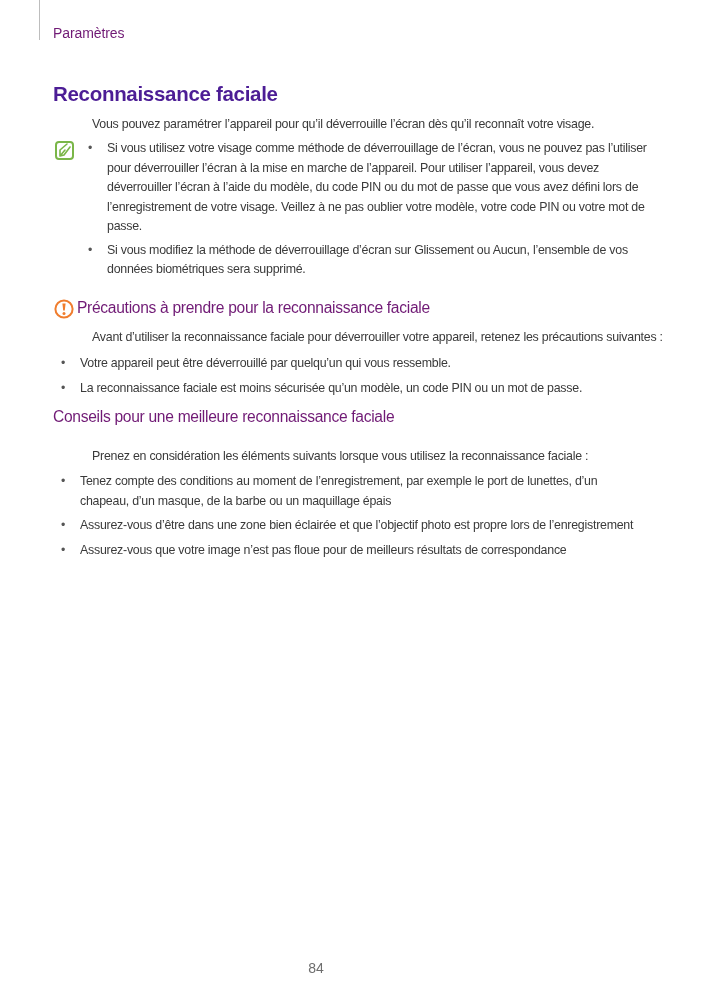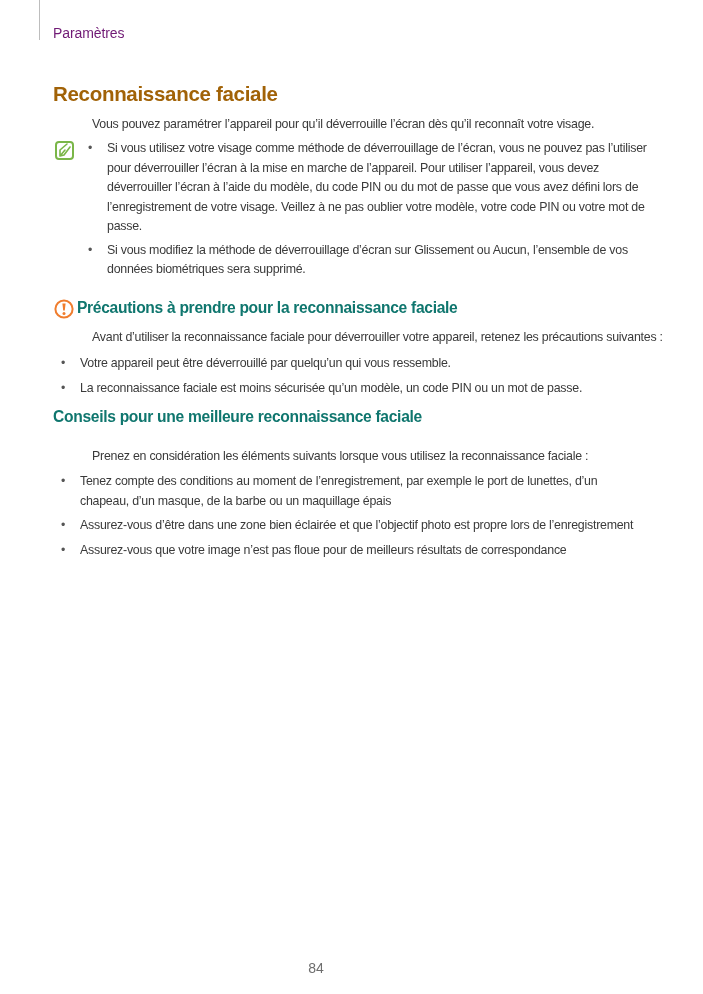--- a/index.html
+++ b/index.html
@@ -1,28 +1,28 @@
 <!DOCTYPE html>
 <html><head>
 <meta charset="utf-8">
 <style>
   html, body { margin: 0; padding: 0; background: #ffffff; }
   body { width: 703px; height: 994px; position: relative; overflow: hidden;
          font-family: "Liberation Sans", "DejaVu Sans", sans-serif; color: #3a3a3a; }
   .margin-line { position: absolute; left: 39px; top: 0; width: 1px; height: 40px; background: #bdbdbd; }
   .header { position: absolute; left: 53px; top: 25px; font-size: 14px; color: #701a75; letter-spacing: -0.1px; }
-  .title { position: absolute; left: 53px; top: 82px; font-size: 20.5px; font-weight: bold; color: #a16207; letter-spacing: -0.3px; }
+  .title { position: absolute; left: 53px; top: 82px; font-size: 20.5px; font-weight: bold; color: #4c1d95; letter-spacing: -0.3px; }
   .p { position: absolute; font-size: 12.4px; line-height: 19.5px; color: #3a3a3a; letter-spacing: -0.25px; margin-left: 39px; }
   .intro { left: 53px; top: 115px; }
   .note-icon { position: absolute; left: 55px; top: 141px; width: 19px; height: 19px; }
   .note-list { position: absolute; left: 84px; top: 139px; width: 580px; margin: 0; padding: 0; list-style: none; }
   .note-list li { position: relative; padding-left: 23px; font-size: 12.4px; line-height: 19.5px; margin-bottom: 4px; letter-spacing: -0.25px; }
   .bullet { position: absolute; left: 4px; top: 0; color: #555; }
   .warn-icon { position: absolute; left: 54px; top: 299px; width: 20px; height: 20px; }
-  .h2 { position: absolute; font-size: 15.6px; font-weight: bold; color: #0f766e; letter-spacing: -0.3px; }
+  .h2 { position: absolute; font-size: 15.6px; font-weight: normal; color: #701a75; letter-spacing: -0.3px; }
   .h2.warn { left: 77px; top: 299px; }
   .h2.tips { left: 53px; top: 408px; }
   .precaution-intro { left: 53px; top: 328px; }
   .list { position: absolute; left: 57px; margin: 0; padding: 0; list-style: none; width: 600px; }
   .list li { position: relative; padding-left: 23px; font-size: 12.4px; line-height: 19.5px; margin-bottom: 5px; letter-spacing: -0.25px; }
   .list.precautions { top: 354px; }
   .tips-intro { left: 53px; top: 447px; }
   .list.tips { top: 472px; width: 590px; }
   .page-number { position: absolute; left: 0; width: 632px; top: 960px; text-align: center; font-size: 14px; color: #6d6d6d; }
   b { font-weight: normal; }

